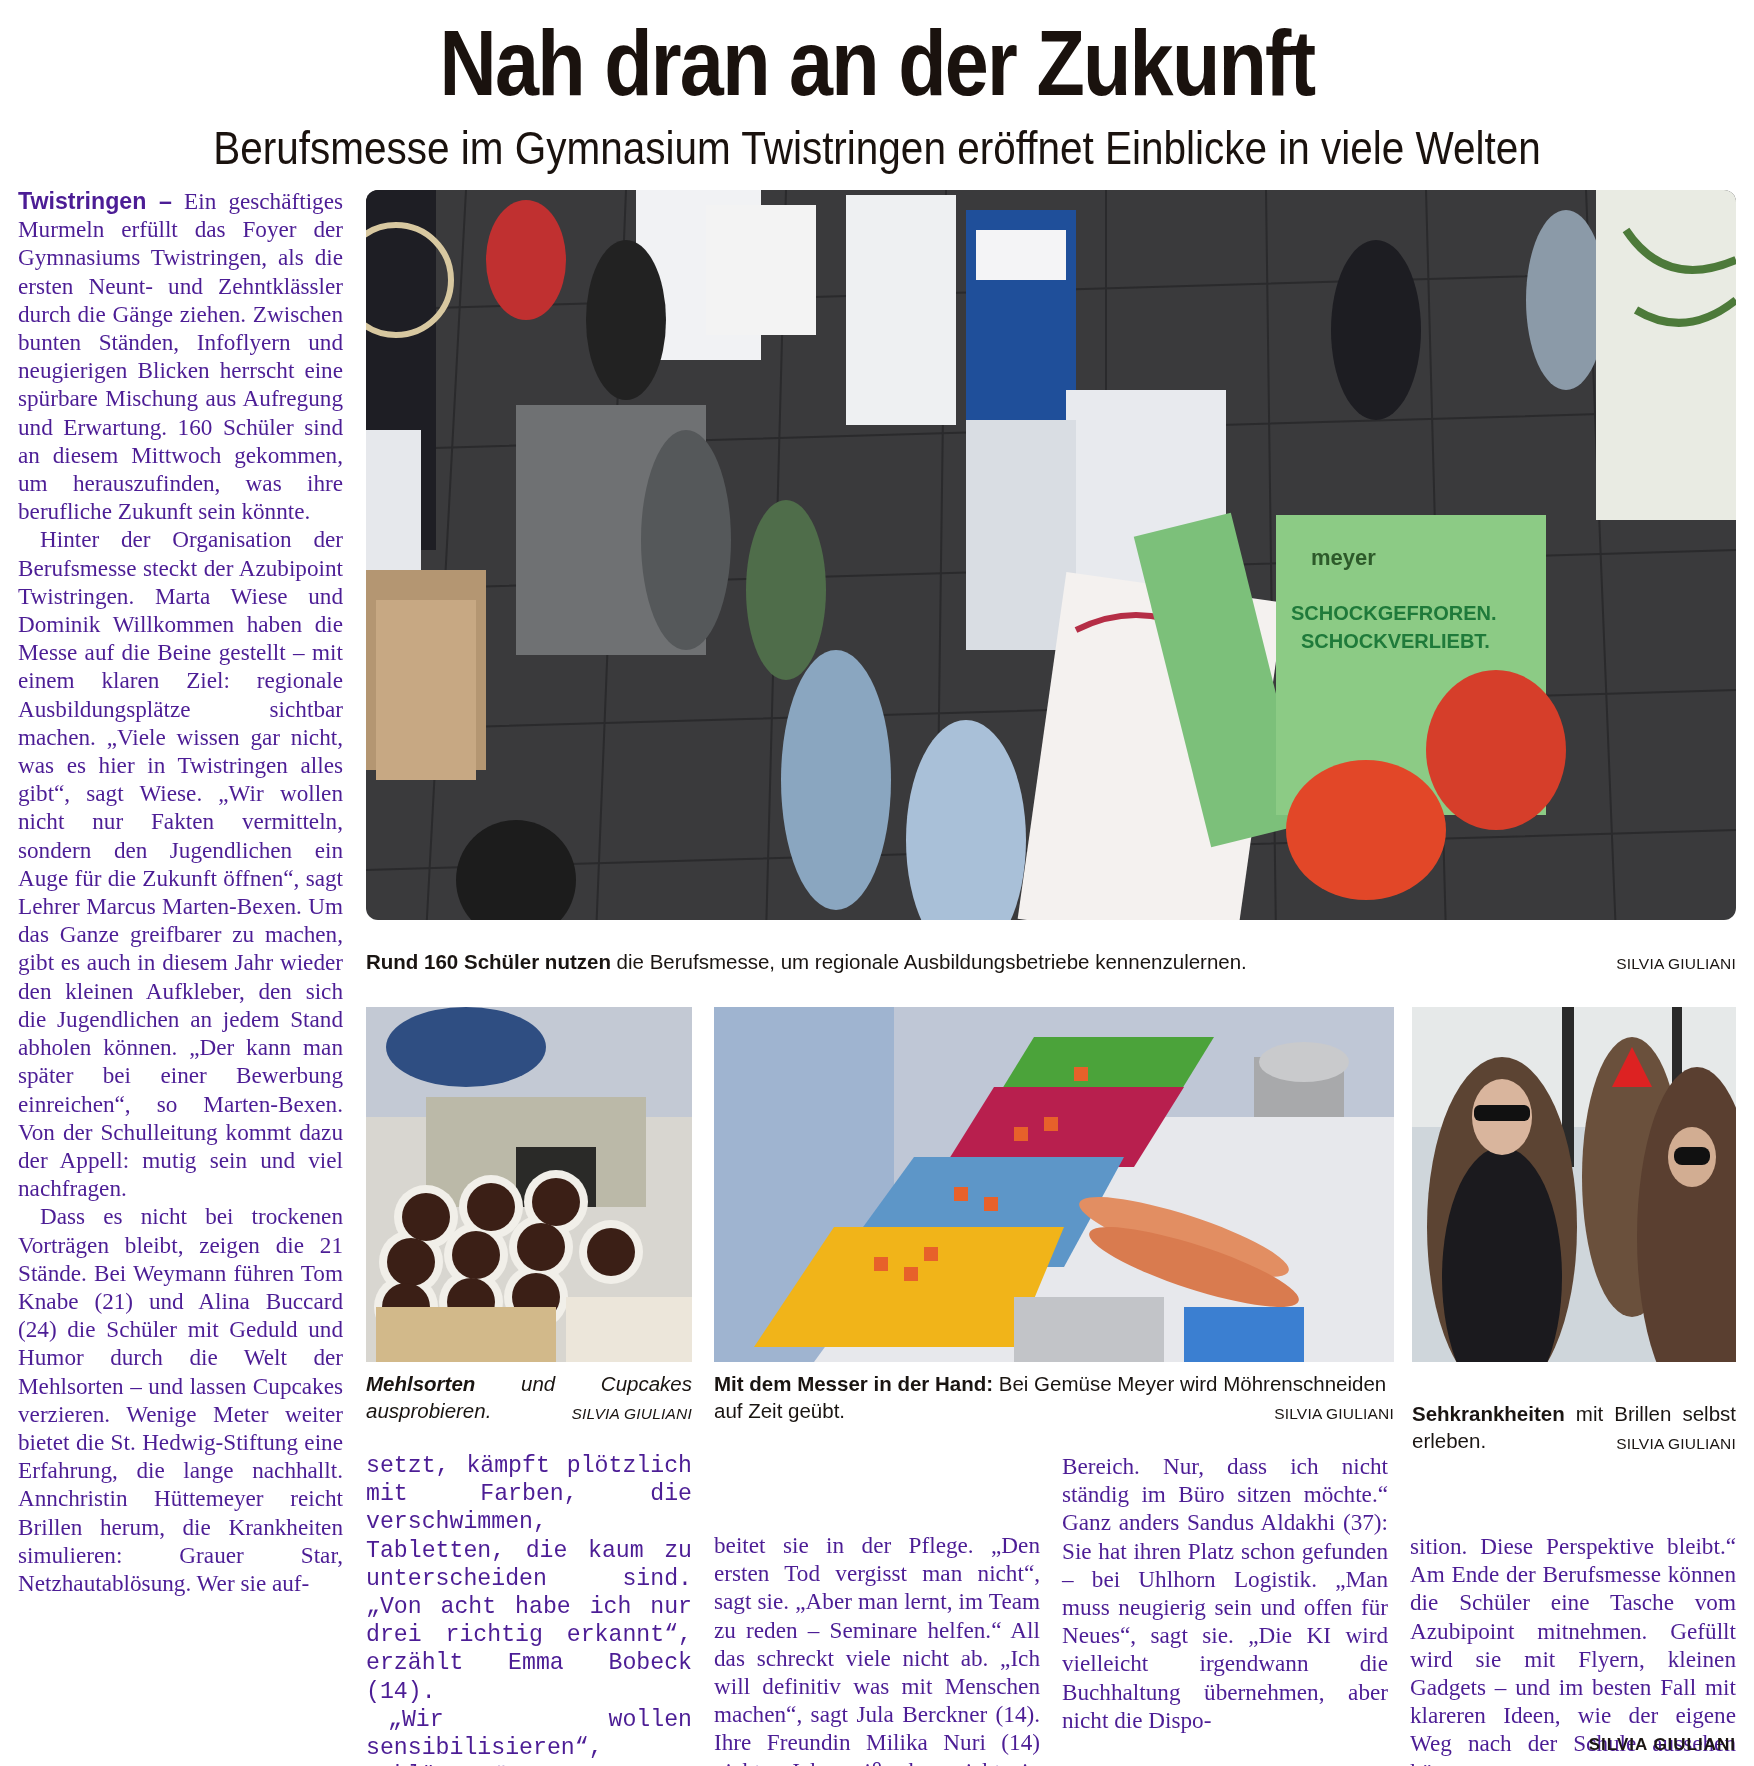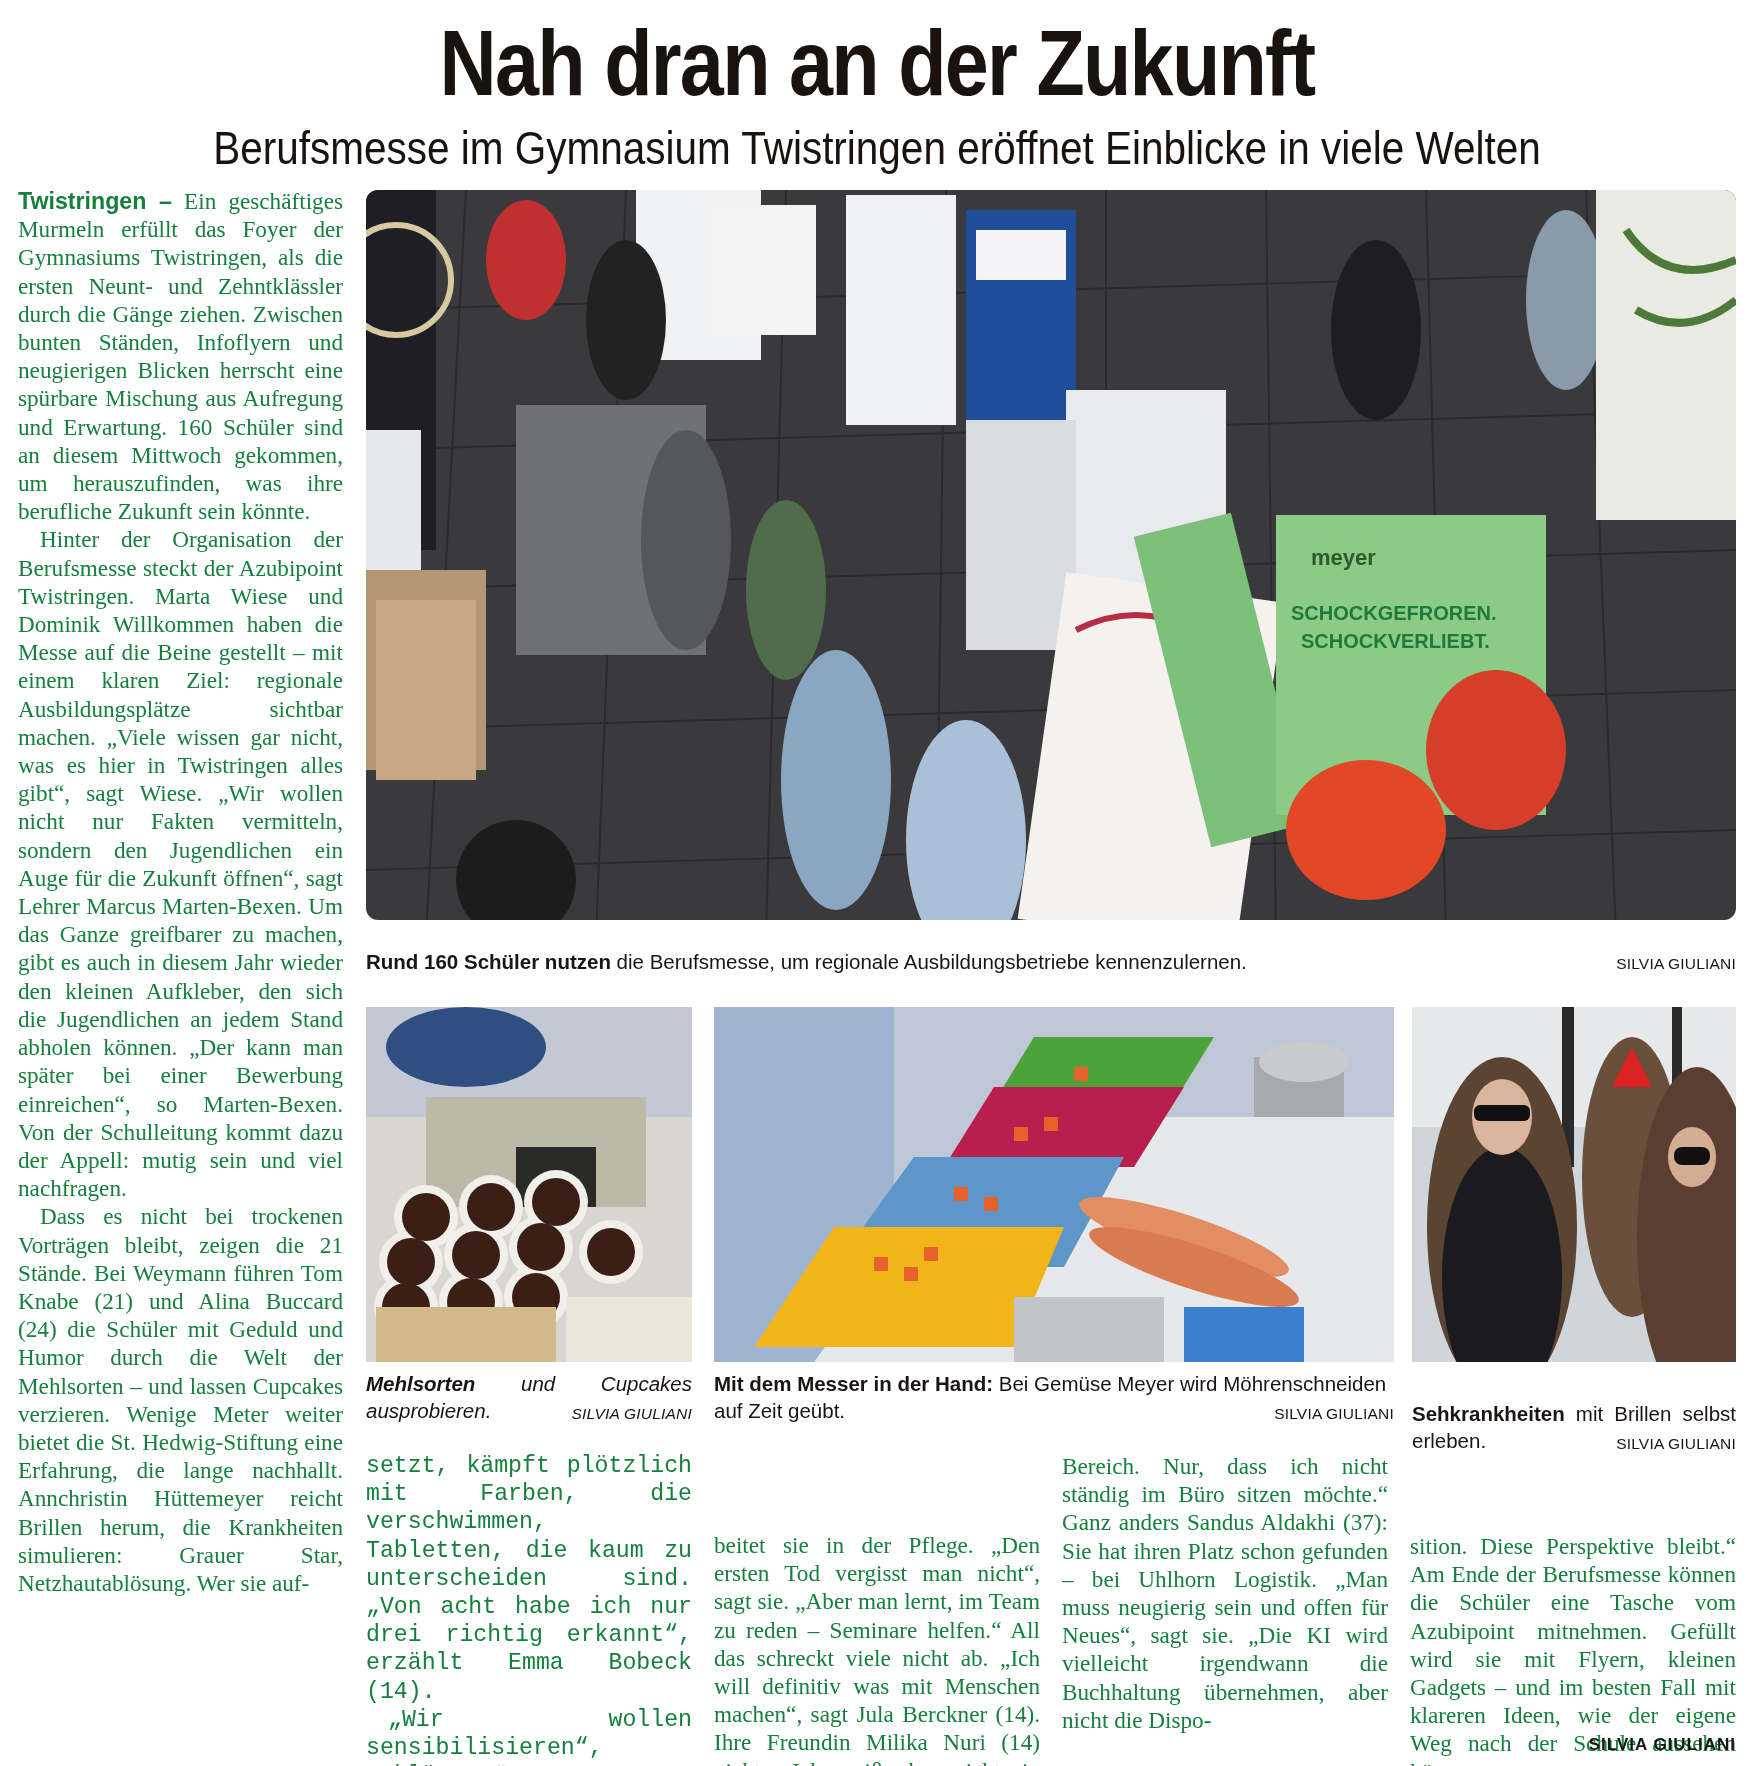--- a/index.html
+++ b/index.html
@@ -4,21 +4,21 @@
 <style>
   html,body{margin:0;padding:0;background:#fff;}
   body{width:1754px;height:1766px;position:relative;overflow:hidden;color:#1a1512;}
   .headline{position:absolute;left:0;top:8px;width:1754px;text-align:center;
     font-family:"Liberation Sans",sans-serif;font-weight:bold;font-size:92px;letter-spacing:-2px;
     line-height:110px;color:#1a120e;transform:scaleX(0.86);transform-origin:center;}
   .subhead{position:absolute;left:0;top:120px;width:1754px;text-align:center;
     font-family:"Liberation Sans",sans-serif;font-size:46px;line-height:56px;color:#1a120e;
     transform:scaleX(0.88);transform-origin:center;}
   .col{position:absolute;font-family:"Liberation Serif",serif;font-size:23.2px;line-height:28.2px;
-    text-align:justify;hyphens:manual;color:#15803d;}
+    text-align:justify;hyphens:manual;color:#4c1d95;}
   .col p{margin:0;}
   .col p.indent{text-indent:22px;}
   .col b.dateline{font-family:"Liberation Sans",sans-serif;font-weight:bold;}
   .photo{position:absolute;overflow:hidden;}
   .caption{position:absolute;font-family:"Liberation Sans",sans-serif;font-size:20.5px;line-height:27px;color:#1a1512;}
   .caption b{font-weight:bold;}
   .credit{font-family:"Liberation Sans",sans-serif;font-size:15.5px;letter-spacing:0.2px;color:#1a1512;}
   .author{position:absolute;font-family:"Liberation Sans",sans-serif;font-weight:bold;font-size:17px;letter-spacing:1px;}
 </style>
 </head>

